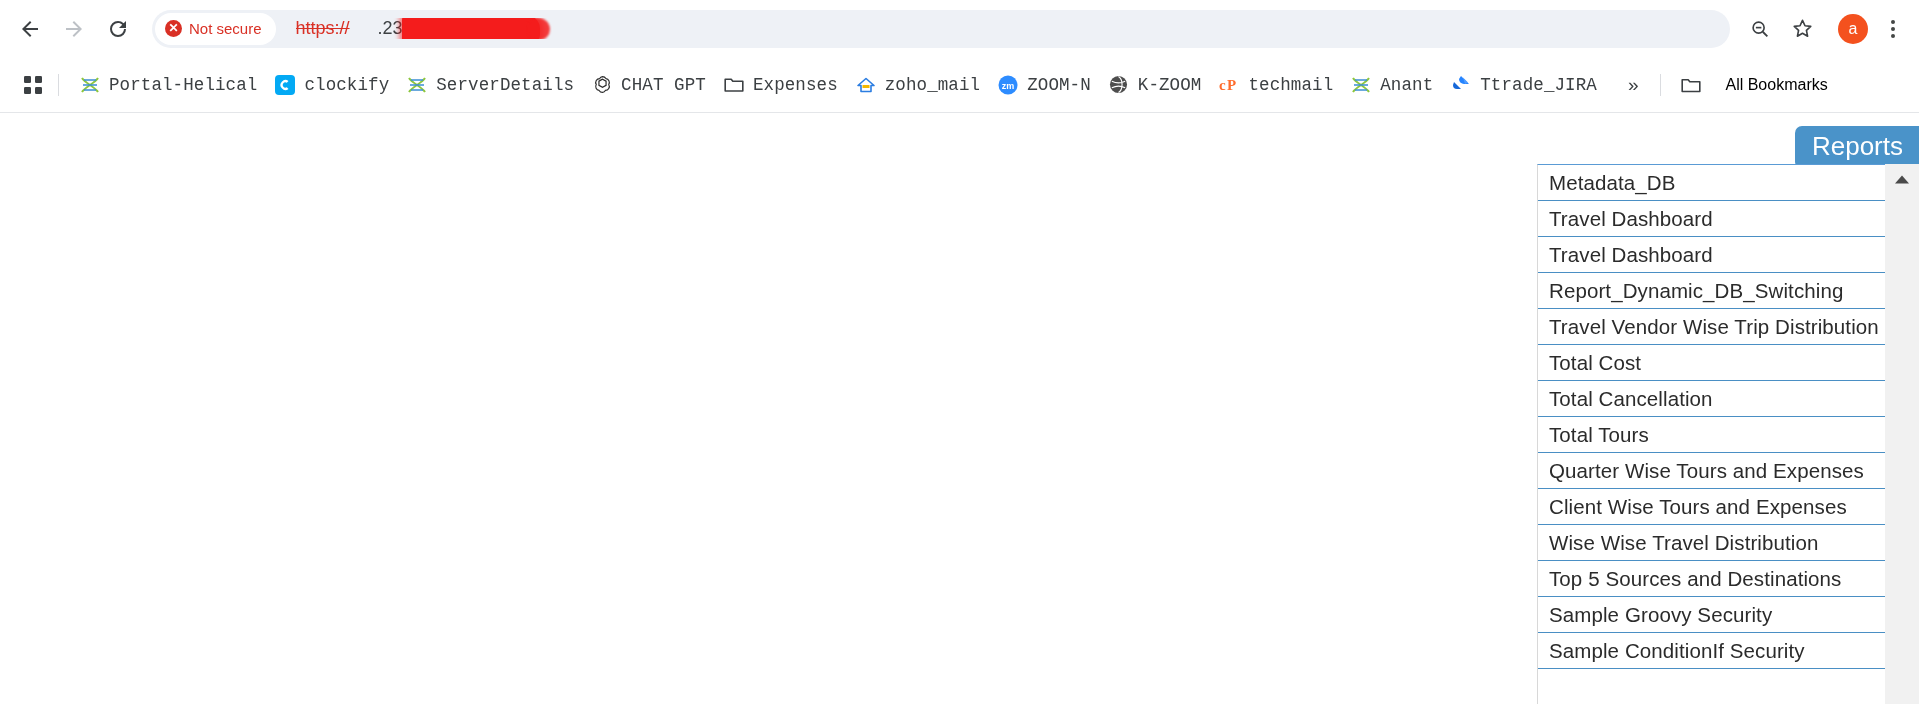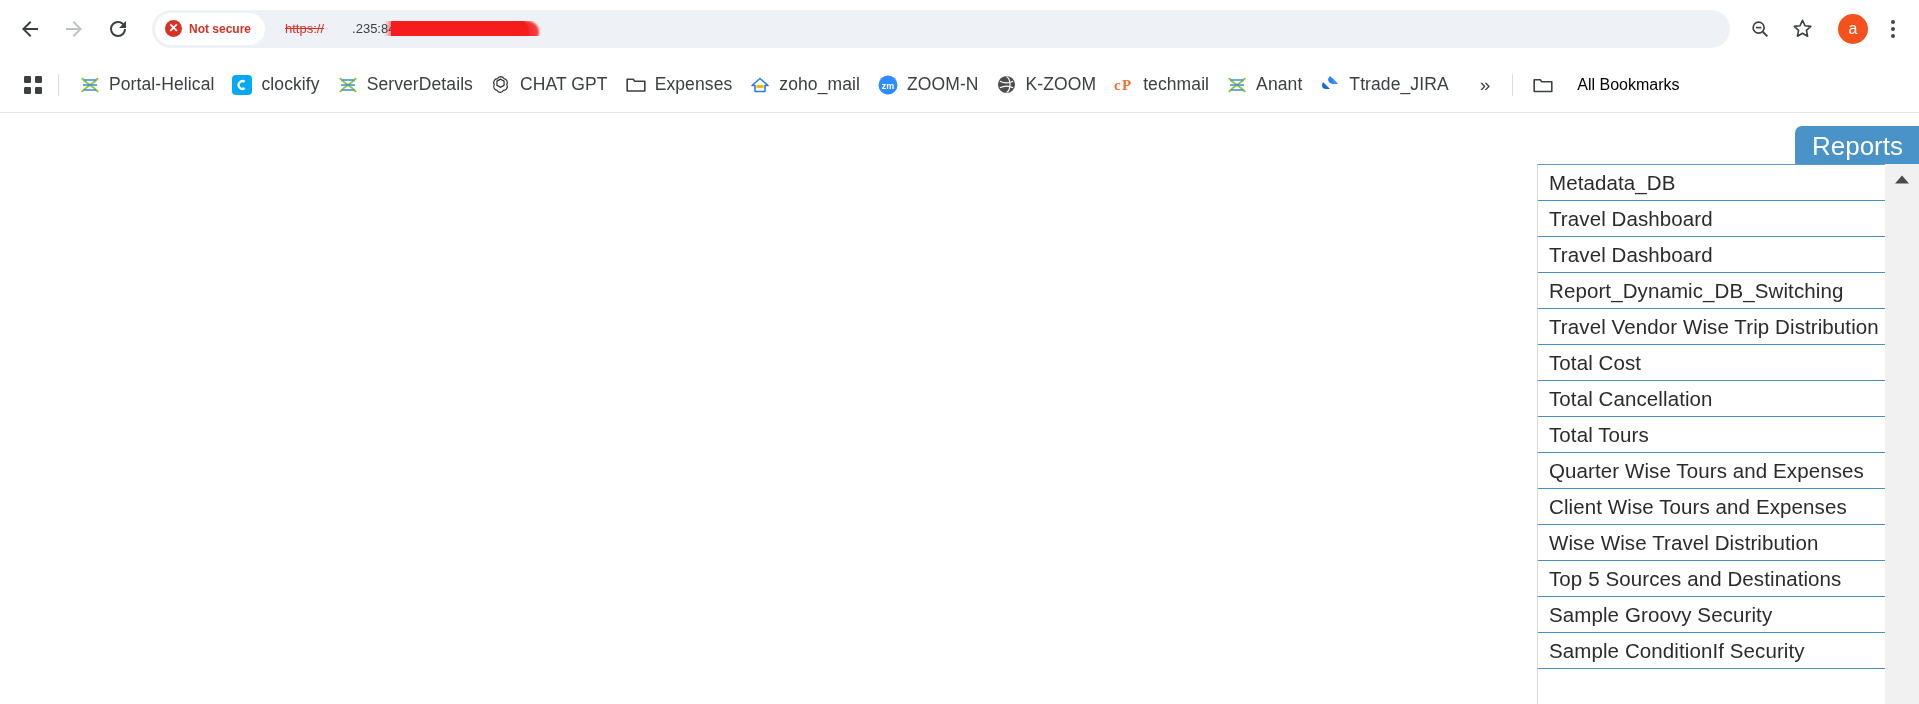--- a/index.html
+++ b/index.html
@@ -85,30 +85,30 @@
     color: #fff;
     font-size: 12px;
     line-height: 17px;
     text-align: center;
     font-weight: bold;
     flex: 0 0 auto;
   }
 
   .notsecure-chip .txt {
     color: #d93025;
-    font-size: 12px;
-    font-weight: bold;
+    font-size: 15px;
+    font-weight: normal;
     white-space: nowrap;
   }
 
   .url-wrap {
     margin-left: 20px;
     display: flex;
     align-items: center;
-    font-size: 13px;
+    font-size: 18px;
     color: #3c4043;
     white-space: nowrap;
     position: relative;
     overflow: hidden;
     flex: 1 1 auto;
     gap: 28px;
   }
 
   .url-scheme {
     color: #d93025;
@@ -211,20 +211,21 @@
     border-radius: 6px;
     cursor: pointer;
     flex: 0 0 auto;
     white-space: nowrap;
   }
 
   .bm-item .bm-label {
     font-size: 17.5px;
     color: #3c4043;
     letter-spacing: 0.1px;
+    font-family: Liberation Mono, monospace;
   }
 
   .favicon {
     width: 20px; height: 20px;
     flex: 0 0 auto;
     display: flex;
     align-items: center;
     justify-content: center;
   }
 

